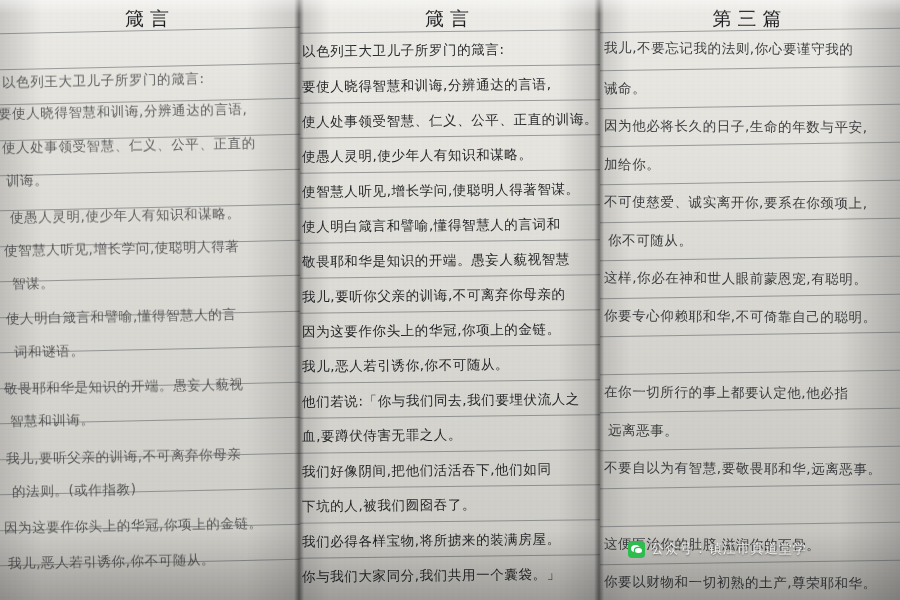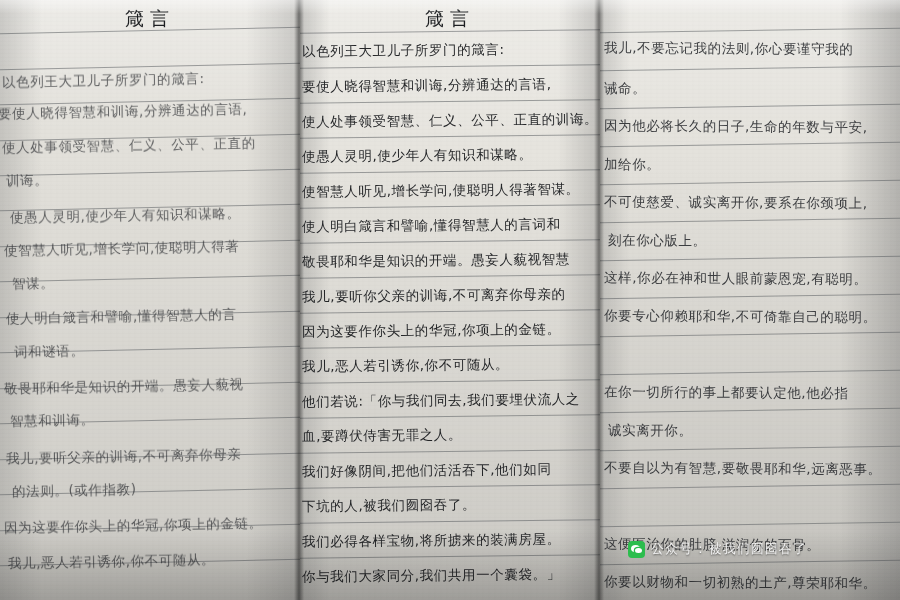--- a/index.html
+++ b/index.html
@@ -289,41 +289,42 @@
         <div class="rule" style="top:296px; transform:rotate(-0.9deg)"></div>
         <div class="rule" style="top:334px; transform:rotate(-0.9deg)"></div>
         <div class="rule" style="top:372px; transform:rotate(-0.9deg)"></div>
         <div class="rule" style="top:410px; transform:rotate(-0.9deg)"></div>
         <div class="rule" style="top:448px; transform:rotate(-0.9deg)"></div>
         <div class="rule" style="top:486px; transform:rotate(-0.9deg)"></div>
         <div class="rule" style="top:524px; transform:rotate(-0.9deg)"></div>
         <div class="rule" style="top:562px; transform:rotate(-0.9deg)"></div>
       </div>
 
+      <div class="page-title">第三篇</div>
 
       <div class="hand s4" style="left:4px;  top:40px;">我儿,不要忘记我的法则,你心要谨守我的</div>
       <div class="hand s4" style="left:4px;  top:80px;">诫命。</div>
       <div class="hand s4" style="left:4px;  top:118px;">因为他必将长久的日子,生命的年数与平安,</div>
       <div class="hand s4" style="left:4px;  top:156px;">加给你。</div>
       <div class="hand s4" style="left:4px;  top:194px;">不可使慈爱、诚实离开你,要系在你颈项上,</div>
-      <div class="hand s4" style="left:8px;  top:232px;">刻在你心版上。</div>
+      <div class="hand s4" style="left:8px;  top:232px;">你不可随从。</div>
       <div class="hand s4" style="left:4px;  top:270px;">这样,你必在神和世人眼前蒙恩宠,有聪明。</div>
       <div class="hand s4" style="left:4px;  top:308px;">你要专心仰赖耶和华,不可倚靠自己的聪明。</div>
       <div class="hand s4" style="left:4px;  top:384px;">在你一切所行的事上都要认定他,他必指</div>
-      <div class="hand s4" style="left:8px;  top:422px;">诚实离开你。</div>
+      <div class="hand s4" style="left:8px;  top:422px;">远离恶事。</div>
       <div class="hand s4" style="left:4px;  top:460px;">不要自以为有智慧,要敬畏耶和华,远离恶事。</div>
       <div class="hand s4" style="left:4px;  top:536px;">这便医治你的肚脐,滋润你的百骨。</div>
       <div class="hand s4" style="left:4px;  top:574px;">你要以财物和一切初熟的土产,尊荣耶和华。</div>
     </div>
   </div>
 
   <div class="seam seam-1"></div>
   <div class="seam seam-2"></div>
 
   <div class="top-shade"></div>
   <div class="bottom-shade"></div>
 
   <div class="watermark">
     <span class="wm-badge"></span>
-    <span>公众号 : 被我们囫囵吞了</span>
+    <span>公众号 : 镇江市真道堂学</span>
   </div>
 
 </div>
 
 </body></html>

